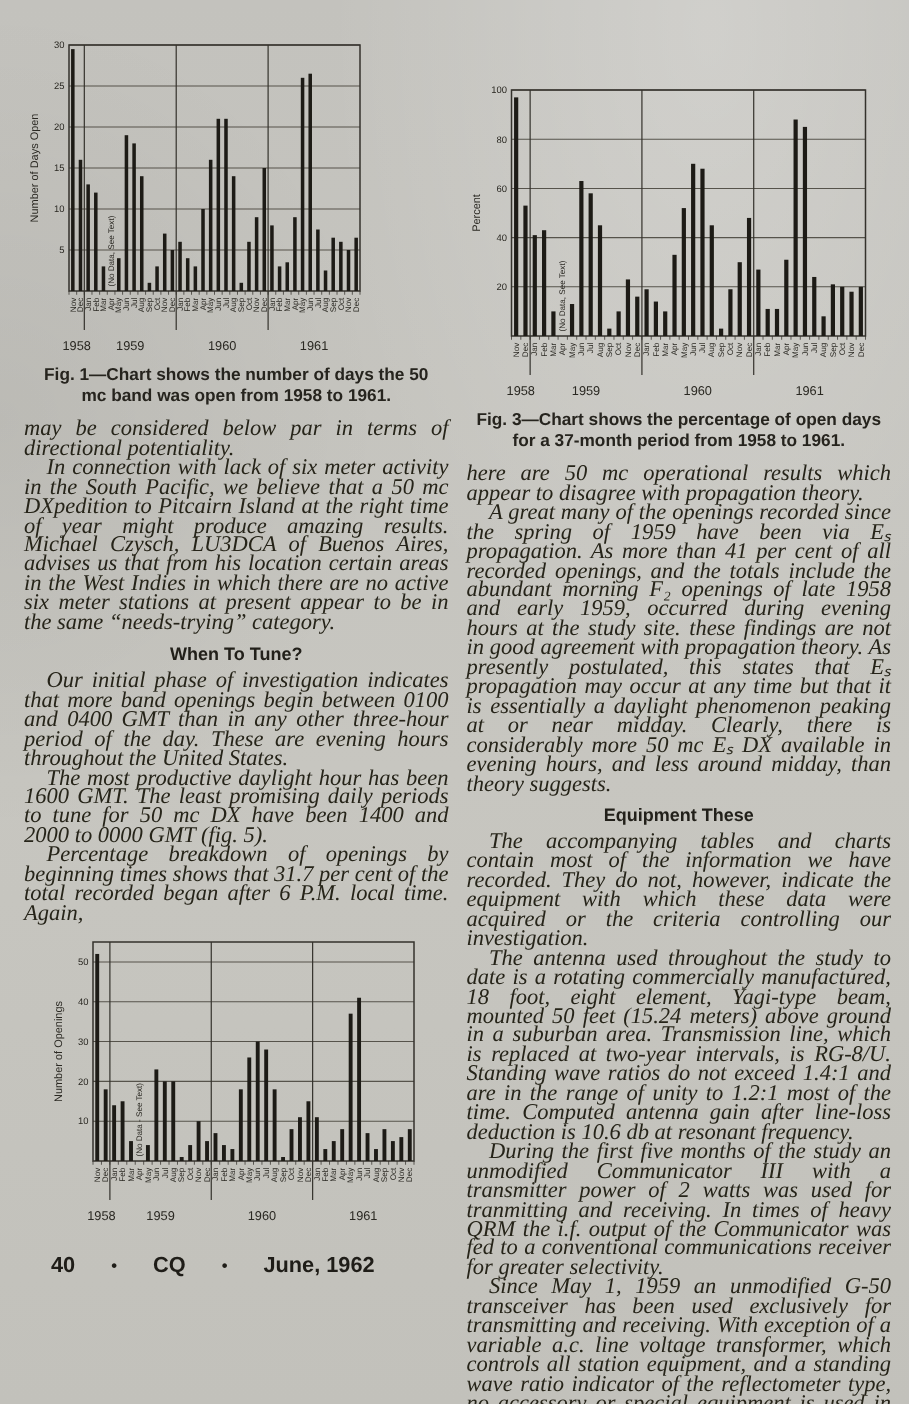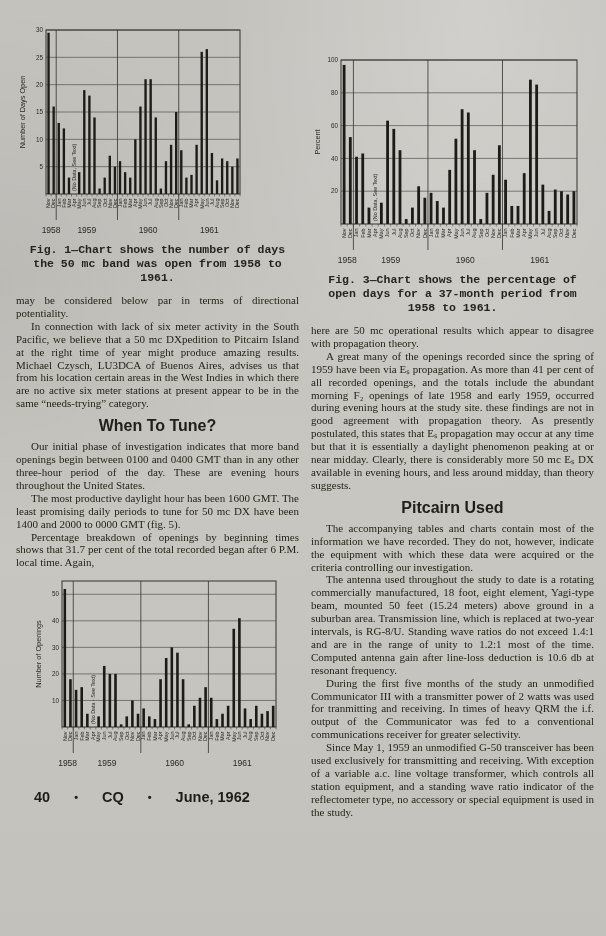--- a/index.html
+++ b/index.html
@@ -15,33 +15,33 @@
     display:flex;gap:12px;
     background:
       radial-gradient(ellipse at 78% 2%, rgba(255,255,255,.22), rgba(255,255,255,0) 38%),
       radial-gradient(ellipse at 0% 30%, rgba(0,0,0,.05), rgba(0,0,0,0) 30%),
       linear-gradient(180deg,#c3c2bd 0%,#c7c6c0 55%,#c2c1bb 100%);
     color:#24221c;
   }
   .col{width:283px;flex:0 0 283px;}
   figure{margin:0;padding:0;}
   .fig-caption{
-    font-family:Liberation Mono, monospace;font-weight:bold;
+    font-family:Liberation Sans, sans-serif;font-weight:bold;
     font-size:11.5px;line-height:14px;text-align:center;
     margin:5px 6px 0 6px;color:#26241e;
   }
   .body-text{margin-top:9px;}
   .body-text p{
-    margin:0;font-size:11px;line-height:12.9px;
-    text-align:justify;text-indent:15px;color:#262419;
+    margin:0;font-size:15px;line-height:12.9px;
+    text-align:justify;text-indent:15px;color:#262419;font-style:italic;
   }
   .body-text.continuation p:first-child{text-indent:0;}
   .section-heading{
     font-family:"Liberation Sans", sans-serif;font-weight:bold;
-    font-size:16px;text-align:center;margin:7px 0 5px 0;color:#22201a;
+    font-size:12px;text-align:center;margin:7px 0 5px 0;color:#22201a;
   }
   .chart-svg{display:block;}
   #fig2-svg{margin-left:16px;margin-top:4px;}
   #fig3-svg{margin-top:30px;}
   .footer{
     display:flex;align-items:center;gap:24px;
     font-family:"Liberation Sans", sans-serif;font-weight:bold;
     font-size:14.5px;margin-top:18px;padding-left:18px;color:#1f1d18;
   }
   .footer .dot{font-size:11px;}
@@ -518,21 +518,21 @@
           </g>
         </svg>
       <figcaption class="fig-caption">Fig. 3—Chart shows the percentage of open days for a 37-month period from 1958 to 1961.</figcaption>
     </figure>
 
     <div class="body-text continuation">
         <p>here are 50 mc operational results which appear to disagree with propagation theory.</p>
         <p>A great many of the openings recorded since the spring of 1959 have been via Eₛ propagation. As more than 41 per cent of all recorded openings, and the totals include the abundant morning F₂ openings of late 1958 and early 1959, occurred during evening hours at the study site. these findings are not in good agreement with propagation theory. As presently postulated, this states that Eₛ propagation may occur at any time but that it is essentially a daylight phenomenon peaking at or near midday. Clearly, there is considerably more 50 mc Eₛ DX available in evening hours, and less around midday, than theory suggests.</p>
       </div>
 
-    <h2 class="section-heading">Pitcairn Used</h2>
+    <h2 class="section-heading">Equipment These</h2>
 
     <div class="body-text" style="margin-top:0;">
         <p>The accompanying tables and charts contain most of the information we have recorded. They do not, however, indicate the equipment with which these data were acquired or the criteria controlling our investigation.</p>
         <p>The antenna used throughout the study to date is a rotating commercially manufactured, 18 foot, eight element, Yagi-type beam, mounted 50 feet (15.24 meters) above ground in a suburban area. Transmission line, which is replaced at two-year intervals, is RG-8/U. Standing wave ratios do not exceed 1.4:1 and are in the range of unity to 1.2:1 most of the time. Computed antenna gain after line-loss deduction is 10.6 db at resonant frequency.</p>
         <p>During the first five months of the study an unmodified Communicator III with a transmitter power of 2 watts was used for tranmitting and receiving. In times of heavy QRM the i.f. output of the Communicator was fed to a conventional communications receiver for greater selectivity.</p>
         <p>Since May 1, 1959 an unmodified G-50 transceiver has been used exclusively for transmitting and receiving. With exception of a variable a.c. line voltage transformer, which controls all station equipment, and a standing wave ratio indicator of the reflectometer type, no accessory or special equipment is used in the study.</p>
       </div>
   </div>
 
 </div>

